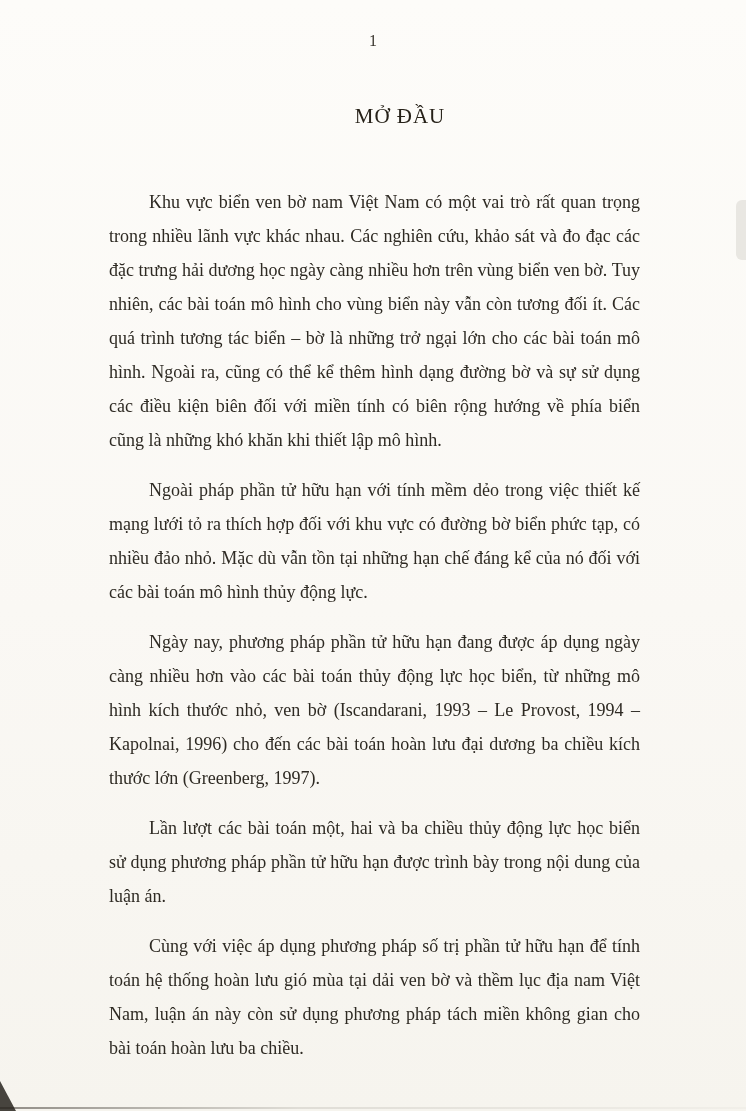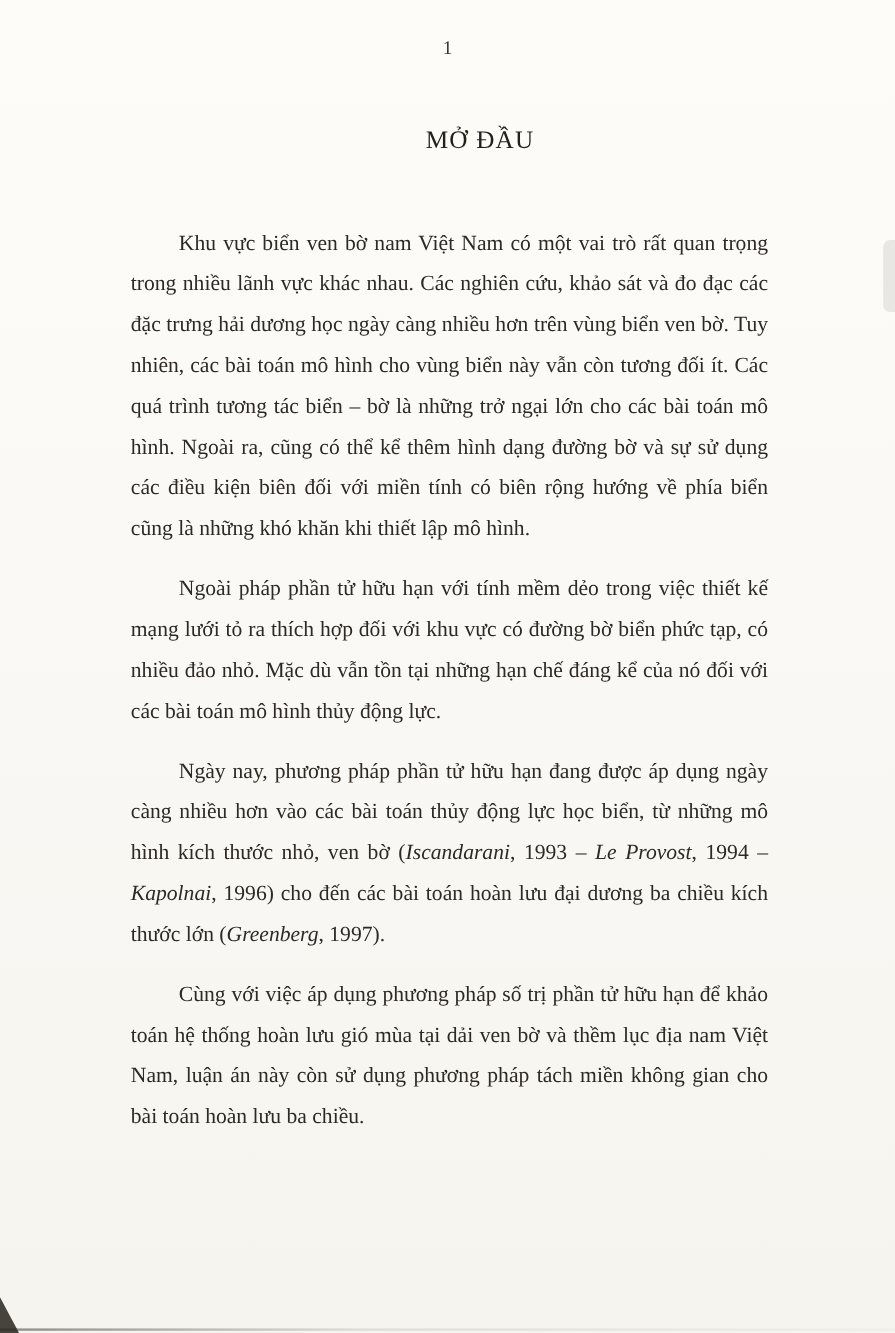--- a/index.html
+++ b/index.html
@@ -46,21 +46,20 @@
     font-size: 18px;
     line-height: 34px;
     text-align: justify;
     color: #2e2a23;
   }
   .content p {
     margin: 16px;
     text-indent: 40px;
   }
   .italic {
-    font-style: italic;
   }
   
   .corner-artifact {
     position: absolute;
     left: 0;
     bottom: 0;
     width: 0;
     height: 0;
     border-left: 16px solid rgba(40, 36, 30, 0.85);
     border-top: 30px solid transparent;
@@ -89,20 +88,21 @@
 <div class="page">
 
   <div class="page-number">1</div>
 
   <div class="doc-title">MỞ ĐẦU</div>
 
   <div class="content">
     <p><span>Khu vực biển ven bờ nam Việt Nam có một vai trò rất quan trọng trong nhiều lãnh vực khác nhau. Các nghiên cứu, khảo sát và đo đạc các đặc trưng hải dương học ngày càng nhiều hơn trên vùng biển ven bờ. Tuy nhiên, các bài toán mô hình cho vùng biển này vẫn còn tương đối ít. Các quá trình tương tác biển – bờ là những trở ngại lớn cho các bài toán mô hình. Ngoài ra, cũng có thể kể thêm hình dạng đường bờ và sự sử dụng các điều kiện biên đối với miền tính có biên rộng hướng về phía biển cũng là những khó khăn khi thiết lập mô hình.</span></p>
     <p><span>Ngoài pháp phần tử hữu hạn với tính mềm dẻo trong việc thiết kế mạng lưới tỏ ra thích hợp đối với khu vực có đường bờ biển phức tạp, có nhiều đảo nhỏ. Mặc dù vẫn tồn tại những hạn chế đáng kể của nó đối với các bài toán mô hình thủy động lực.</span></p>
     <p><span>Ngày nay, phương pháp phần tử hữu hạn đang được áp dụng ngày càng nhiều hơn vào các bài toán thủy động lực học biển, từ những mô hình kích thước nhỏ, ven bờ (</span><span class="italic">Iscandarani</span><span>, 1993 – </span><span class="italic">Le Provost</span><span>, 1994 – </span><span class="italic">Kapolnai</span><span>, 1996) cho đến các bài toán hoàn lưu đại dương ba chiều kích thước lớn (</span><span class="italic">Greenberg</span><span>, 1997).</span></p>
-    <p><span>Cùng với việc áp dụng phương pháp số trị phần tử hữu hạn để khảo toán hệ thống hoàn lưu gió mùa tại dải ven bờ và thềm lục địa nam Việt Nam, luận án này còn sử dụng phương pháp tách miền không gian cho bài toán hoàn lưu ba chiều.</span></p>
+    <p><span>Lần lượt các bài toán một, hai và ba chiều thủy động lực học biển sử dụng phương pháp phần tử hữu hạn được trình bày trong nội dung của luận án.</span></p>
+    <p><span>Cùng với việc áp dụng phương pháp số trị phần tử hữu hạn để tính toán hệ thống hoàn lưu gió mùa tại dải ven bờ và thềm lục địa nam Việt Nam, luận án này còn sử dụng phương pháp tách miền không gian cho bài toán hoàn lưu ba chiều.</span></p>
   </div>
 
   <div class="side-smudge"></div>
   <div class="bottom-edge"></div>
   <div class="corner-artifact"></div>
 
 </div>
 
 </body></html>

